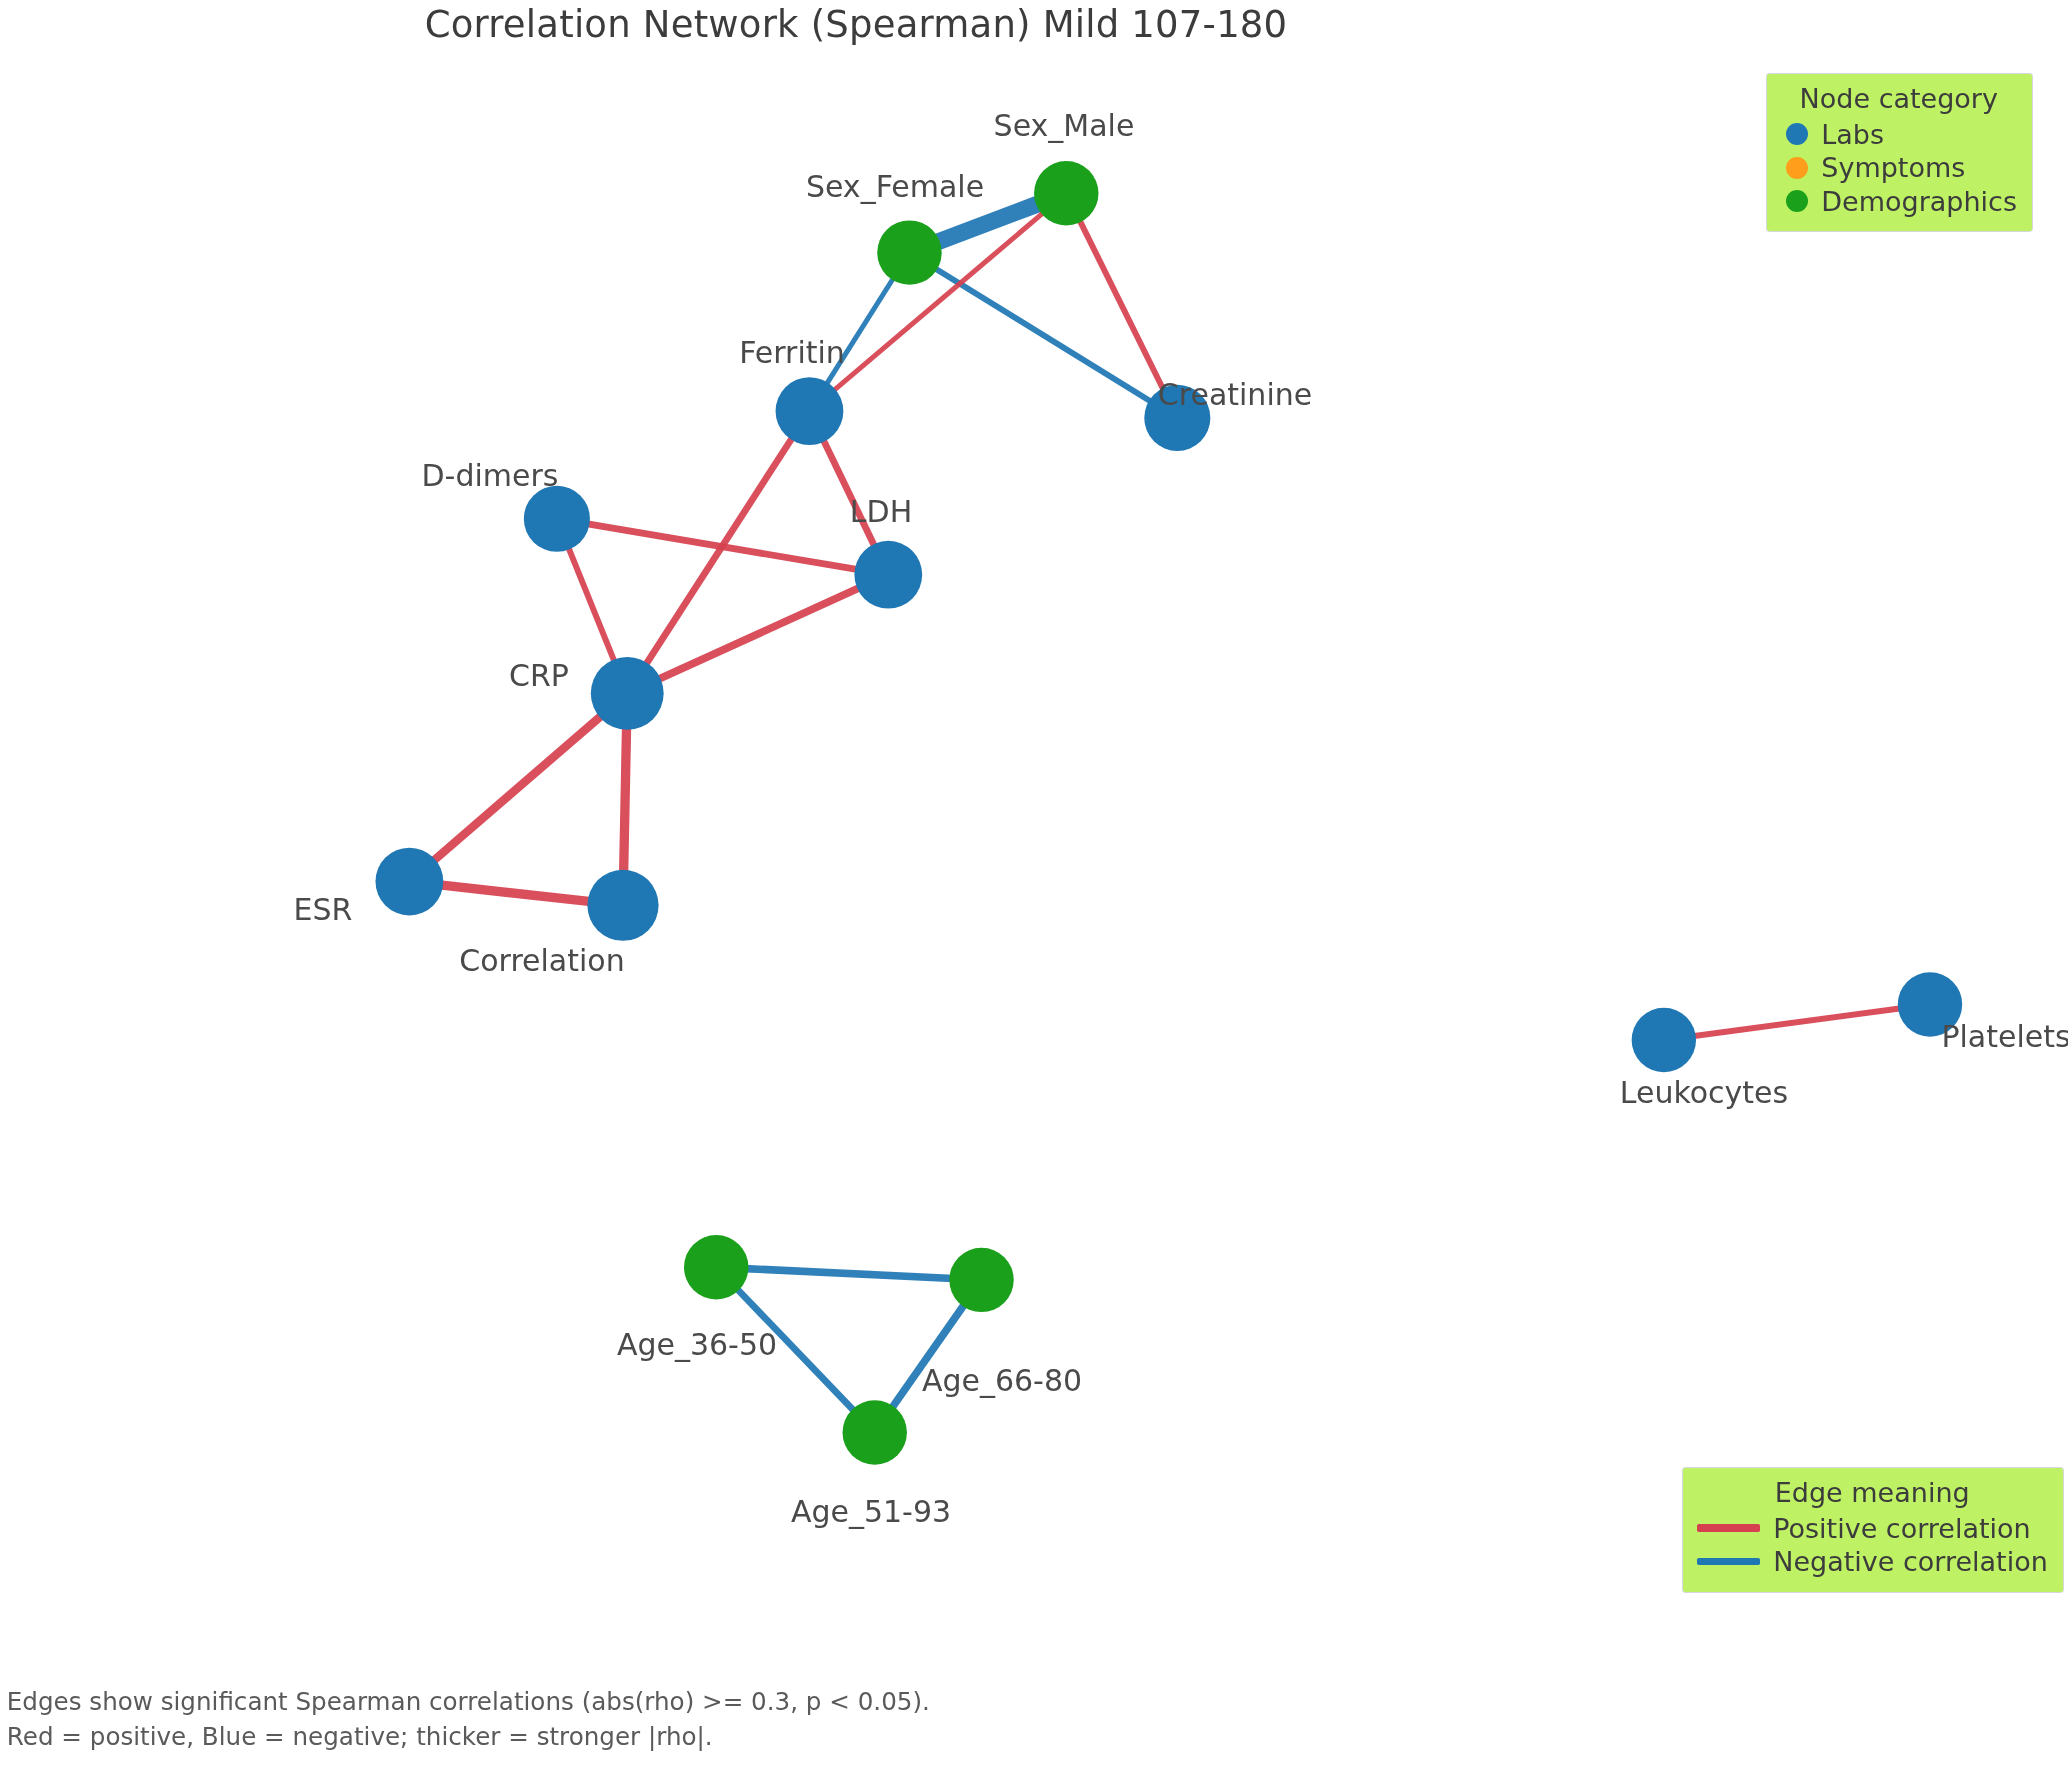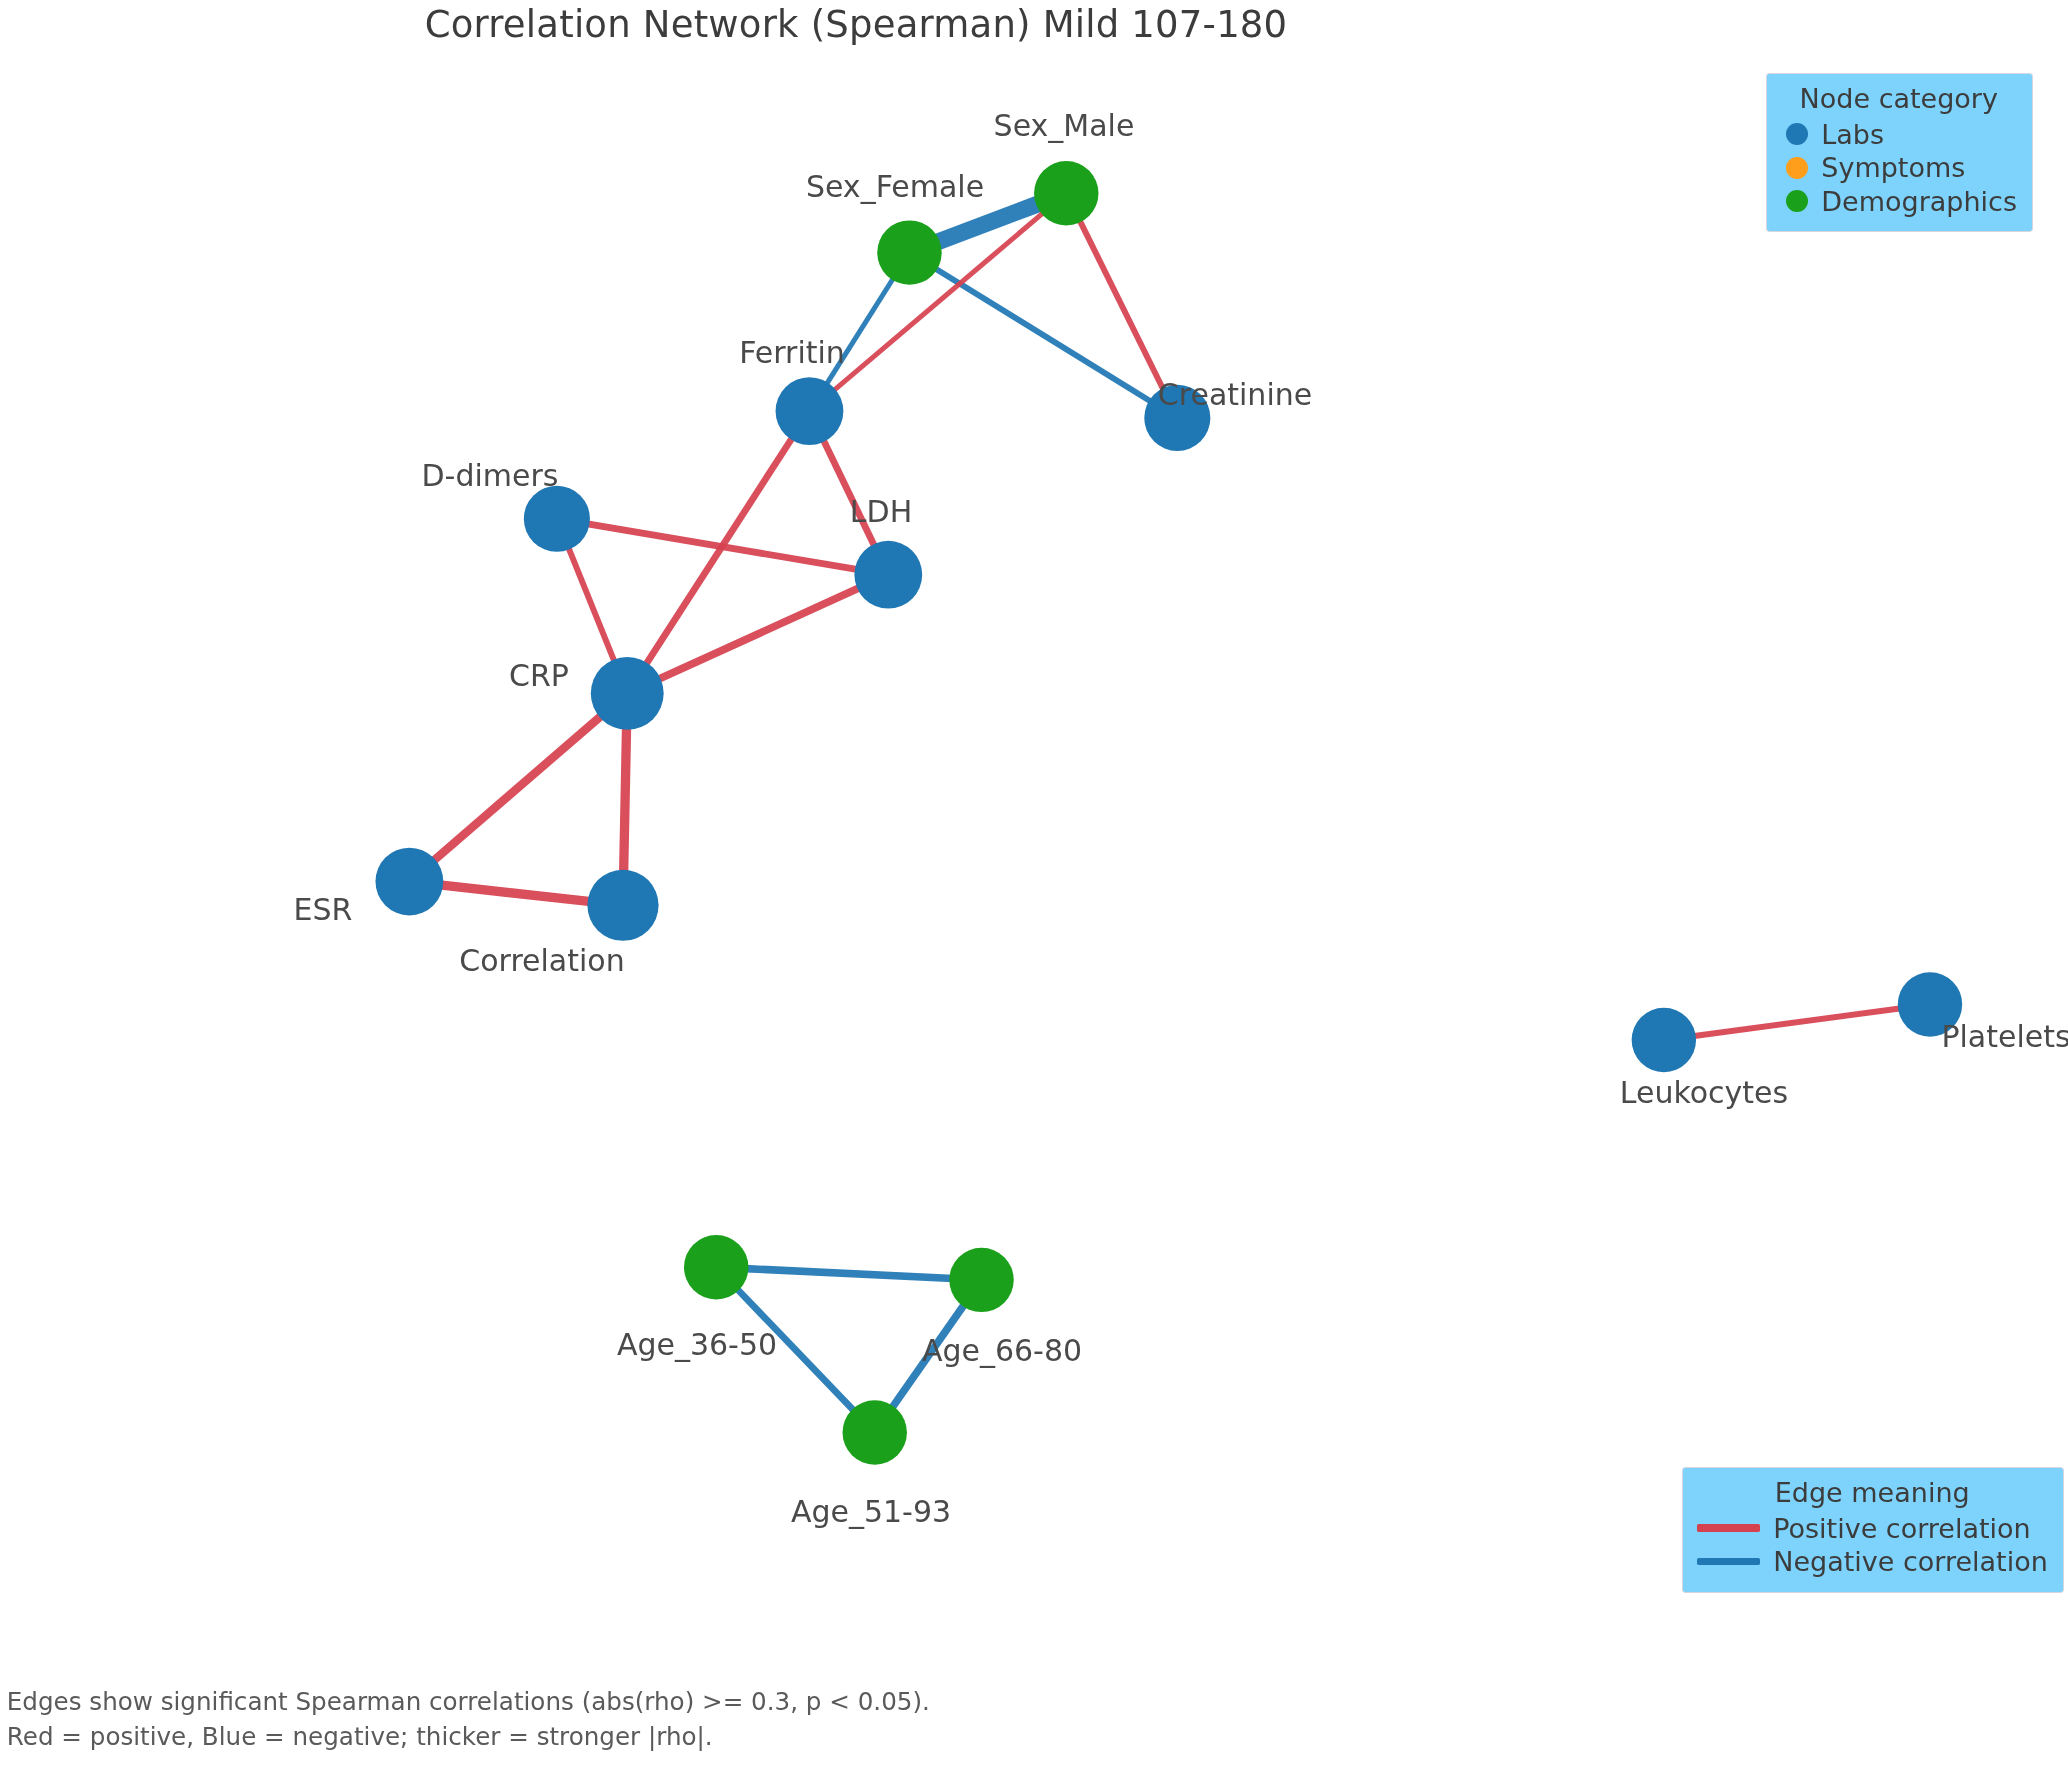--- a/index.html
+++ b/index.html
@@ -37,21 +37,21 @@
   .node-label {
     position: absolute;
     font-size: 30px;
     color: #4a4a4a;
     font-family: "DejaVu Sans", sans-serif;
     white-space: nowrap;
     transform: translate(-50%, -50%);
   }
   .legend-box {
     position: absolute;
-    background: #7dd3fc;
+    background: #bef264;
     border: 0.8px solid #d6d6e0;
     border-radius: 3.4px;
     padding: 8.5px 15.3px 12px 13.6px;
   }
   .legend-title {
     font-size: 27px;
     color: #3c3c3c;
     text-align: center;
     margin-bottom: 5.1px;
     font-family: "DejaVu Sans", sans-serif;
@@ -146,21 +146,21 @@
       <div class="node-label" style="left: 792px; top: 352px;">Ferritin</div>
       <div class="node-label" style="left: 1235px; top: 356px; margin-top: 38px;">Creatinine</div>
       <div class="node-label" style="left: 490px; top: 475px;">D-dimers</div>
       <div class="node-label" style="left: 881px; top: 511px;">LDH</div>
       <div class="node-label" style="left: 539px; top: 675px;">CRP</div>
       <div class="node-label" style="left: 323px; top: 909px;">ESR</div>
       <div class="node-label" style="left: 542px; top: 960px;">Correlation</div>
       <div class="node-label" style="left: 1704px; top: 1092px;">Leukocytes</div>
       <div class="node-label" style="left: 2006px; top: 1036px;">Platelets</div>
       <div class="node-label" style="left: 697px; top: 1344px;">Age_36-50</div>
-      <div class="node-label" style="left: 1002px; top: 1350px;">Age_66-80</div>
+      <div class="node-label" style="left: 1002px; top: 1380px;">Age_66-80</div>
       <div class="node-label" style="left: 871px; top: 1511px;">Age_51-93</div>
     </div>
 
   <div class="legend-box" id="node-category-legend">
     <div class="legend-title">Node category</div>
     <div class="legend-row">
       <span class="legend-dot" style="background:#1f77b4"></span>
       <span class="legend-text">Labs</span>
     </div>
     <div class="legend-row">

